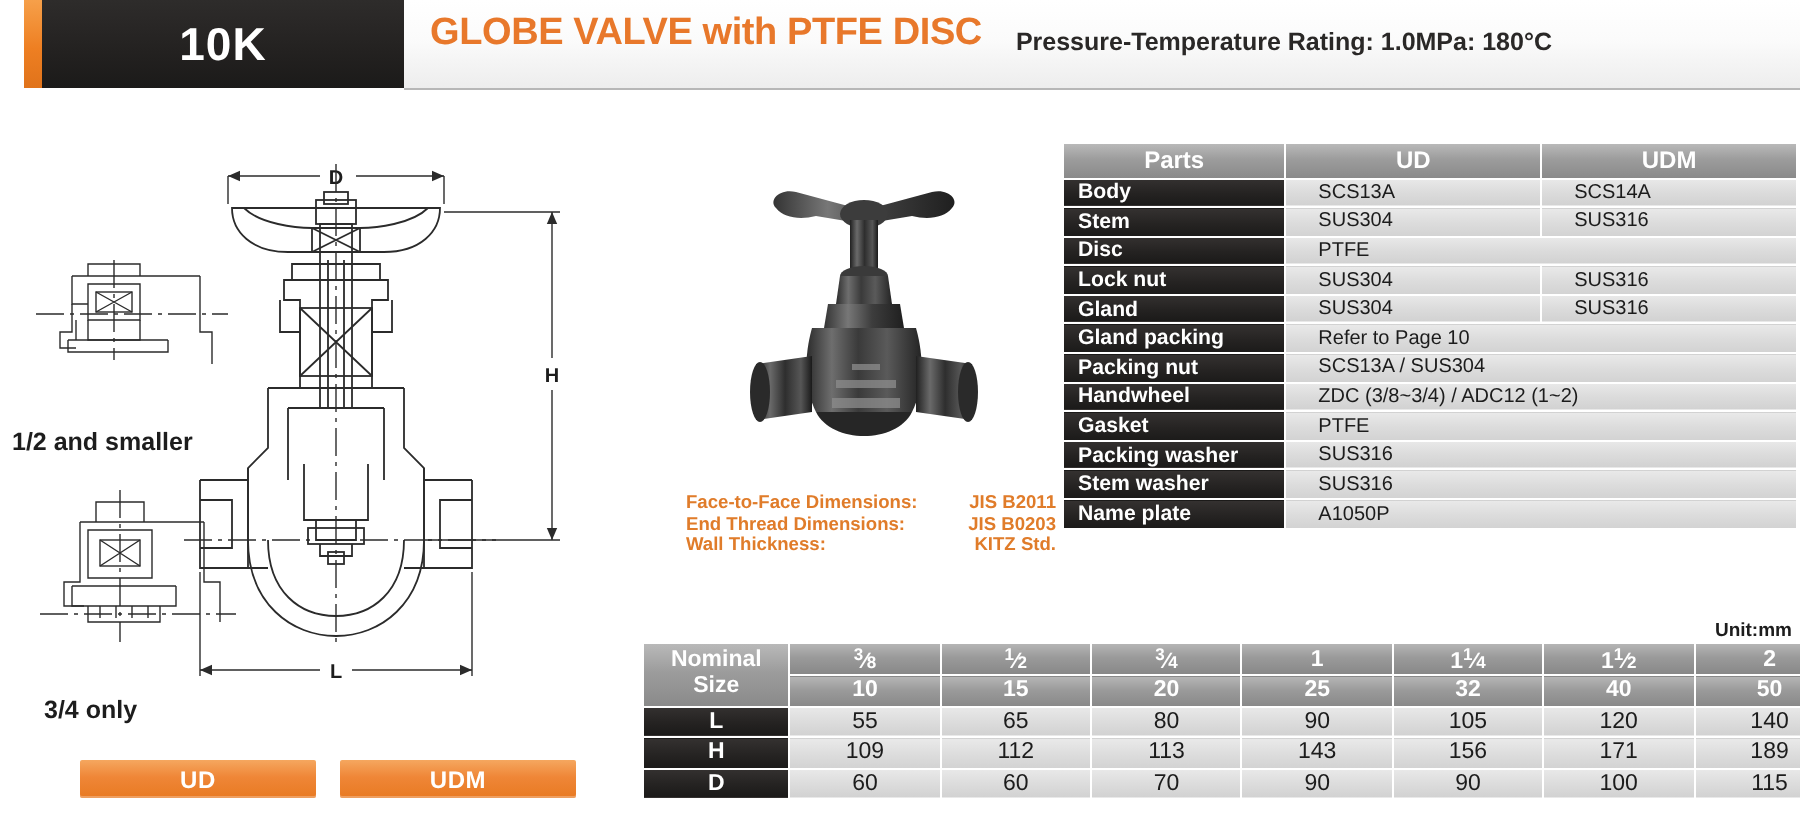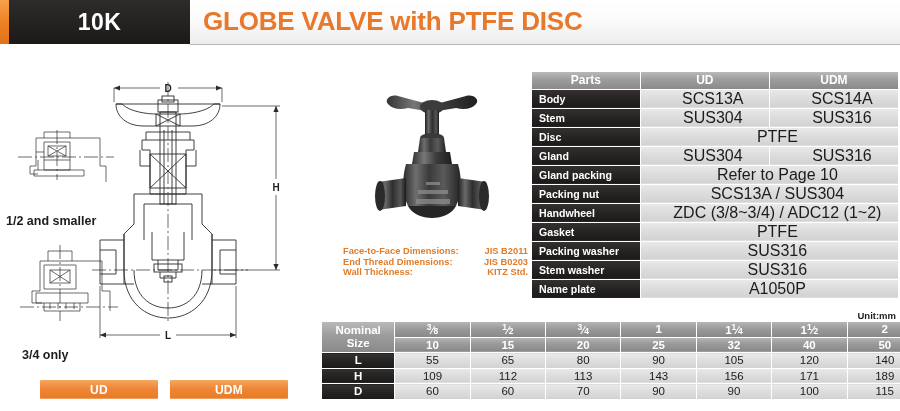--- a/index.html
+++ b/index.html
@@ -4,32 +4,32 @@
 <style>
   html,body{margin:0;padding:0;}
   body{
     width:900px;height:411px;overflow:hidden;background:#ffffff;
     font-family:"Liberation Sans", sans-serif;
     -webkit-font-smoothing:antialiased;
   }
   #page{position:relative;width:900px;height:411px;}
 
   
-  .hdr{position:absolute;left:0;top:0;width:772px;height:44px;}
+  .hdr{position:absolute;left:12px;top:0;width:772px;height:44px;}
   .hdr-orange-bar{position:absolute;left:0;top:0;width:9px;height:44px;
     background:linear-gradient(180deg,#f6a04a 0%,#ee7f22 55%,#e0731b 100%);}
   .hdr-dark{position:absolute;left:9px;top:0;width:181px;height:44px;
     background:linear-gradient(180deg,#2e2c2b 0%,#232120 60%,#1b1a19 100%);}
   .hdr-10k{position:absolute;left:9px;top:0;width:181px;height:44px;
     display:flex;align-items:center;justify-content:center;
     color:#ffffff;font-size:23px;font-weight:bold;letter-spacing:.5px;}
   .hdr-light{position:absolute;left:190px;top:0;width:710px;height:44px;
     background:linear-gradient(180deg,#ffffff 0%,#fbfbfb 45%,#ededed 100%);}
   .hdr-title{position:absolute;left:203px;top:6px;
-    color:#e8782b;font-size:26px;font-weight:bold;letter-spacing:-0.2px;
+    color:#e8782b;font-size:19px;font-weight:bold;letter-spacing:-0.2px;
     white-space:nowrap;}
   .hdr-rating{position:absolute;right:8px;top:14px;
     color:#2a2827;font-size:12.5px;font-weight:bold;white-space:nowrap;}
   .hdr-rule{position:absolute;left:190px;top:44px;width:710px;height:1px;
     background:#b7b7b7;}
 
   
   .lbl{position:absolute;font-size:12.5px;color:#1d1d1d;font-weight:bold;white-space:nowrap;}
 
   
@@ -54,21 +54,21 @@
   
   table{border-collapse:collapse;position:absolute;}
   td,th{padding:0;margin:0;}
   .cellK{ 
     background:linear-gradient(180deg,#343130 0%,#252322 55%,#1b1a19 100%);
     color:#ffffff;font-weight:bold;font-size:10.6px;
     padding-left:7px;text-align:left;
     border-bottom:1px solid #ffffff;border-right:1px solid #ffffff;}
   .cellV{ 
     background:linear-gradient(180deg,#e9e9e9 0%,#dcdcdc 50%,#d2d2d2 100%);
-    color:#1c1c1c;font-size:16px;text-align:center;
+    color:#1c1c1c;font-size:10px;text-align:left;
     border-bottom:1px solid #ffffff;border-right:1px solid #ffffff;padding-left:16px;}
   .hdrGray{
     background:linear-gradient(180deg,#b9b9b9 0%,#9c9c9c 45%,#8a8a8a 100%);
     color:#ffffff;font-weight:bold;font-size:12px;text-align:center;
     border-bottom:1px solid #ffffff;border-right:1px solid #ffffff;}
 
   
   #parts-table{left:532px;top:72px;width:366px;}
   #parts-table tr{height:14.6px;}
   #parts-table tr.hrow{height:17px;padding-left:11px;}
@@ -122,20 +122,21 @@
 <body>
 
 <div id="page">
 
   <div class="hdr">
     <div class="hdr-light"></div>
     <div class="hdr-orange-bar"></div>
     <div class="hdr-dark"></div>
     <div class="hdr-10k">10K</div>
     <div class="hdr-title">GLOBE VALVE with PTFE DISC</div>
+    <div class="hdr-rating">Pressure-Temperature Rating: 1.0MPa: 180°C</div>
     <div class="hdr-rule"></div>
   </div>
 
   <div class="dwg" style="left:14px;top:130px;">
     <svg width="110" height="80" viewBox="0 0 110 80" aria-hidden="true">
       <g class="lnT">
         <path d="M30 8 L30 2 L56 2 L56 8"></path>
         <path d="M22 8 L86 8"></path>
         <path d="M22 8 L22 22 L30 22"></path>
         <path d="M86 8 L86 22"></path>
@@ -358,20 +359,25 @@
           <td class="cellV">SCS14A</td>
         </tr>
         <tr>
           <td class="cellK">Stem</td>
           <td class="cellV">SUS304</td>
           <td class="cellV">SUS316</td>
         </tr>
         <tr>
           <td class="cellK">Disc</td>
           <td class="cellV span2" colspan="2">PTFE</td>
+        </tr>
+        <tr>
+          <td class="cellK">Lock nut</td>
+          <td class="cellV">SUS304</td>
+          <td class="cellV">SUS316</td>
         </tr>
         <tr>
           <td class="cellK">Gland</td>
           <td class="cellV">SUS304</td>
           <td class="cellV">SUS316</td>
         </tr>
         <tr>
           <td class="cellK">Gland packing</td>
           <td class="cellV span2" colspan="2">Refer to Page 10</td>
         </tr>

